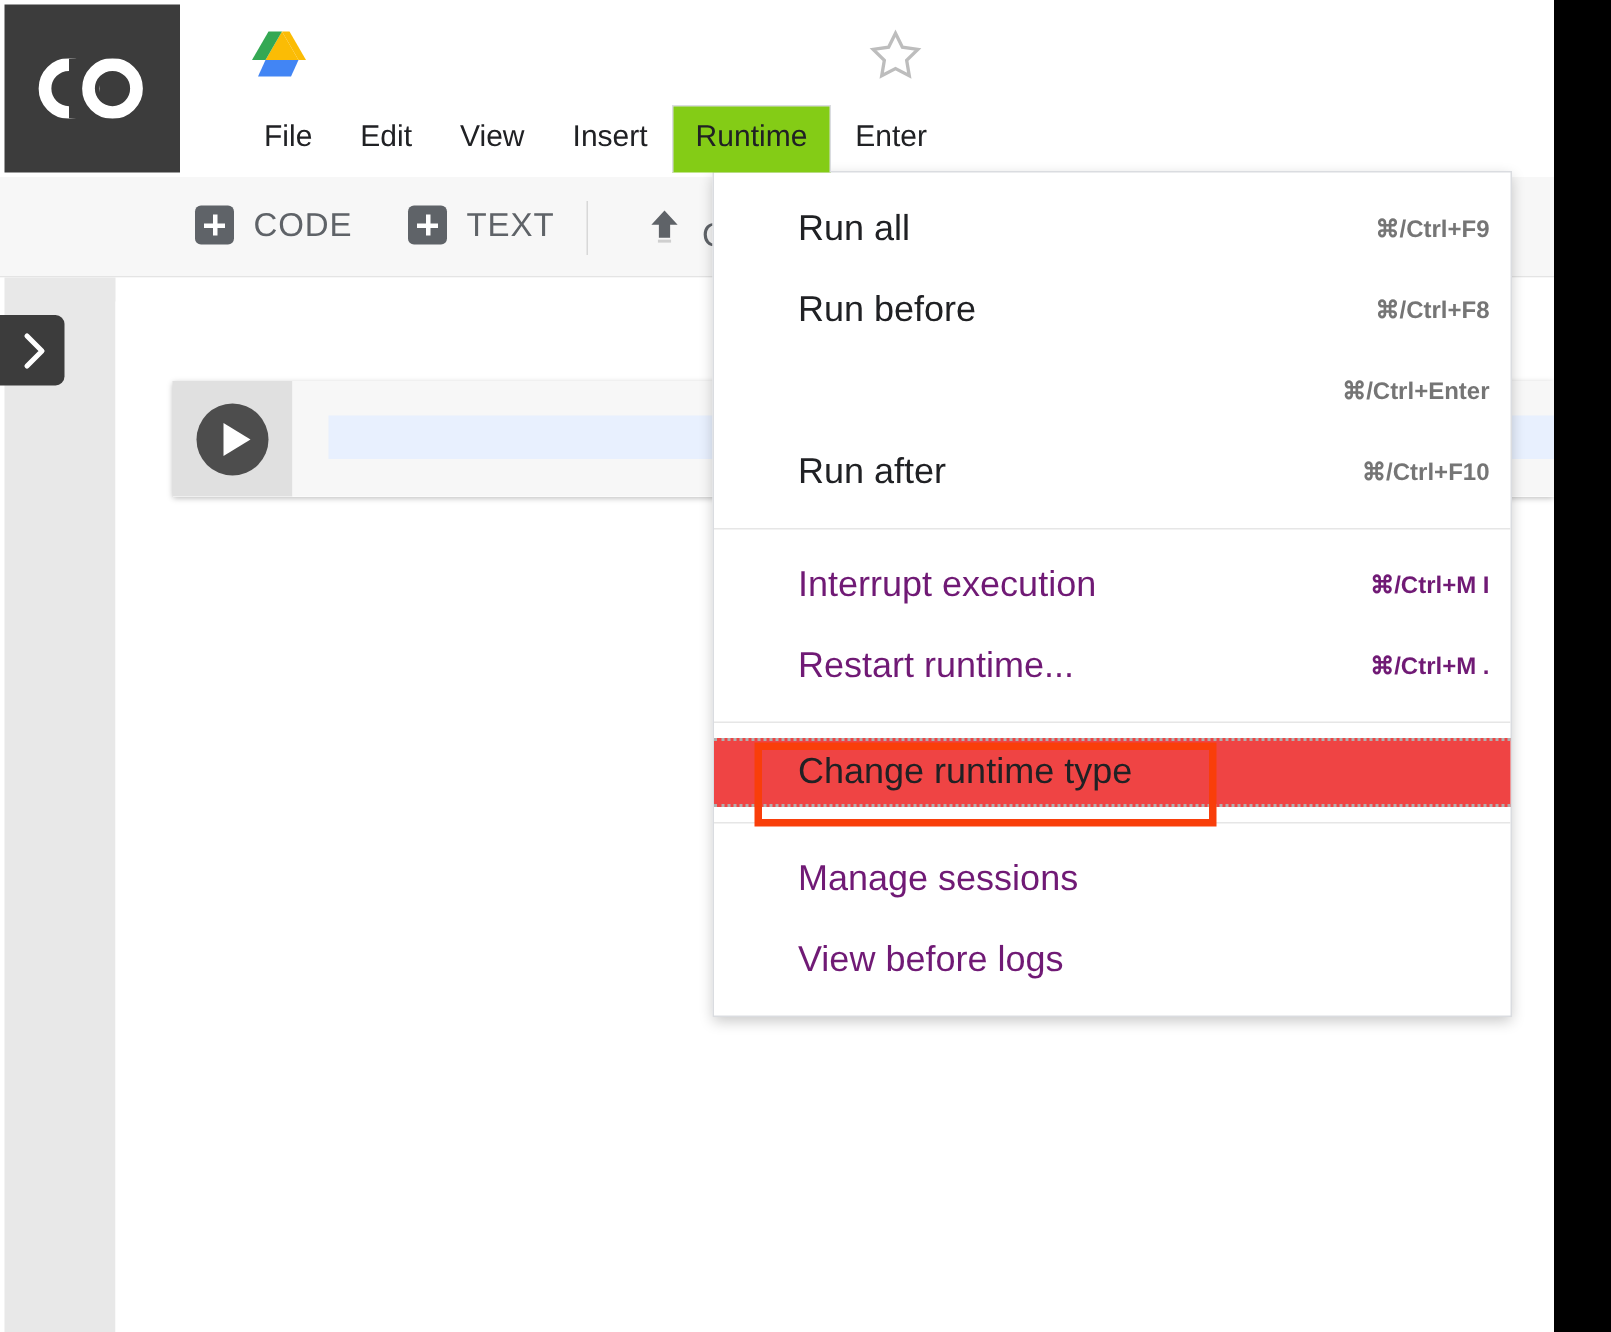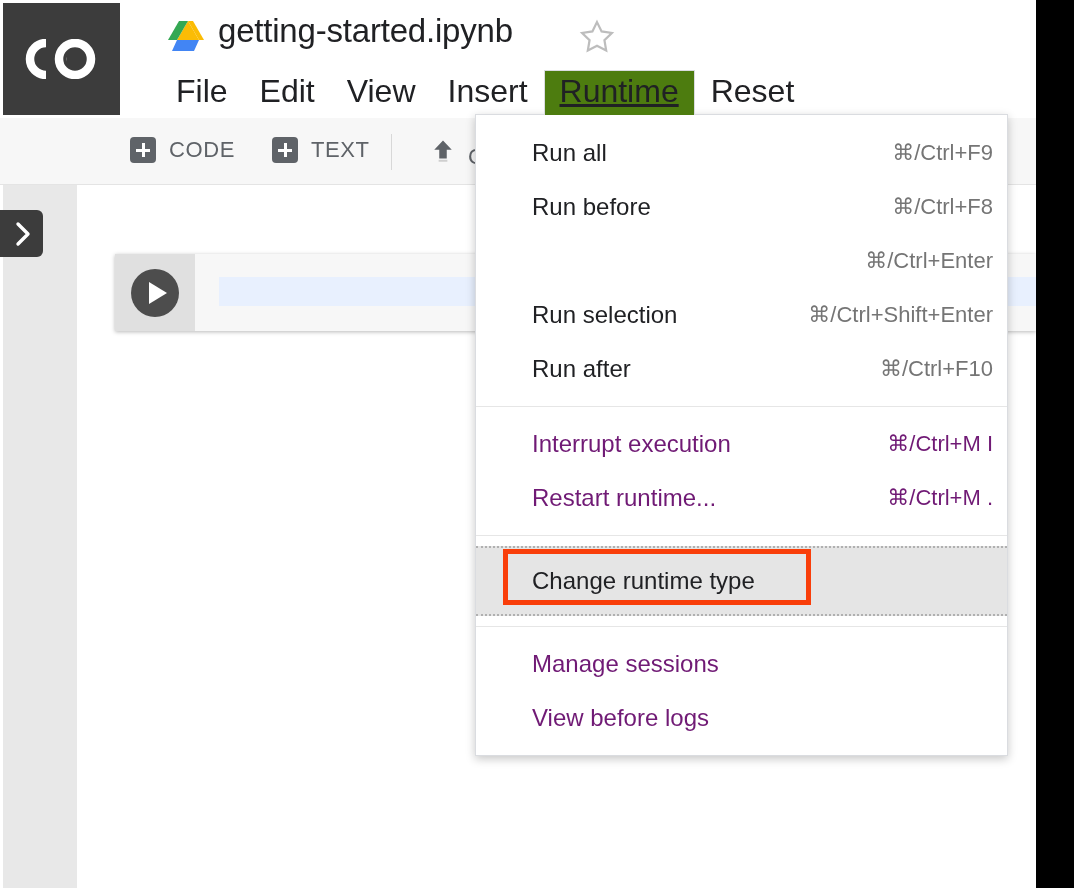--- a/index.html
+++ b/index.html
@@ -66,35 +66,34 @@
 
   
   #menubar {
     position: absolute;
     left: 160px; top: 70px;
     height: 44px;
     display: flex;
     align-items: center;
   }
   .menu-title {
-    font-size: 32px;
+    font-size: 20px;
     color: #202124;
     padding: 6px 16px 8px 16px;
     white-space: nowrap;
     line-height: 30px;
     text-align: right;
   }
   .menu-title.active {
-    background: #4d7c0f;
+    background: #84cc16;
     border: 1px solid #dadce0;
     border-bottom: none;
     padding: 5px 15px 9px 15px;
     position: relative;
     z-index: 60;
-    text-decoration: underline;
   }
 
   
   #toolbar {
     position: absolute;
     left: 0; top: 118px;
     width: 1036px;
     height: 66px;
     background: #f7f7f7;
     border-bottom: 1px solid #e4e4e4;
@@ -226,33 +225,34 @@
     padding: 0 14px 0 56px;
     box-sizing: border-box;
   }
   .mi-label {
     font-size: 24px;
     color: #202124;
     white-space: nowrap;
   }
   .mi-accel {
     margin-left: auto;
-    font-size: 22px;
+    font-size: 16px;
     color: #757575;
     white-space: nowrap;
     padding-left: 18px;
+    font-weight: bold;
   }
   .mi.disabled .mi-label,
   .mi.disabled .mi-accel { color: #701a75; }
 
   .mi.highlight {
-    background: #e5e5e5;
+    background: #ef4444;
     border-top: 2px dotted #b0b0b0;
     border-bottom: 2px dotted #b0b0b0;
-    height: 70px;
+    height: 46px;
   }
   #redbox {
     position: absolute;
     left: 27px; top: 1px;
     width: 308px; height: 56px;
     border: 5px solid #f93e0a;
     box-sizing: border-box;
     pointer-events: none;
   }
   .mi-sep {
@@ -278,35 +278,34 @@
 
     <div id="drive-icon">
       <svg width="40" height="36" viewBox="0 0 40 36">
         <polygon points="20,3 31,22 9,22" fill="#fbbc05"></polygon>
         <polygon points="20,3 9,22 0,22 11,3" fill="#34a853"></polygon>
         <polygon points="9,22 31,22 26,33 4,33" fill="#4285f4"></polygon>
         <polygon points="20,3 31,22 36,22 25,3" fill="#fbbc05"></polygon>
       </svg>
     </div>
 
-    <div id="doc-title">getting-started.ipynb</div>
 
     <div id="star-icon">
       <svg width="38" height="38" viewBox="0 0 24 24">
         <path d="M12 2.6l2.9 5.9 6.5 0.95-4.7 4.6 1.1 6.5L12 17.5l-5.8 3.05 1.1-6.5L2.6 9.45 9.1 8.5z" fill="none" stroke="#bdbdbd" stroke-width="1.4"></path>
       </svg>
     </div>
 
     <div id="menubar">
       <div class="menu-title">File</div>
       <div class="menu-title">Edit</div>
       <div class="menu-title">View</div>
       <div class="menu-title">Insert</div>
       <div class="menu-title active">Runtime</div>
-      <div class="menu-title">Reset</div>
+      <div class="menu-title">Enter</div>
     </div>
   </div>
 
   <div id="toolbar">
     <div class="tb-btn" style="left:130px;">
       <span class="plus-box"></span>
       <span class="tb-label">CODE</span>
     </div>
     <div class="tb-btn" style="left:272px;">
       <span class="plus-box"></span>
@@ -353,24 +352,20 @@
       <span class="mi-accel">⌘/Ctrl+F9</span>
     </div>
     <div class="mi">
       <span class="mi-label">Run before</span>
       <span class="mi-accel">⌘/Ctrl+F8</span>
     </div>
     <div class="mi">
       <span class="mi-accel">⌘/Ctrl+Enter</span>
     </div>
     <div class="mi">
-      <span class="mi-label">Run selection</span>
-      <span class="mi-accel">⌘/Ctrl+Shift+Enter</span>
-    </div>
-    <div class="mi">
       <span class="mi-label">Run after</span>
       <span class="mi-accel">⌘/Ctrl+F10</span>
     </div>
 
     <div class="mi-sep"></div>
 
     <div class="mi disabled">
       <span class="mi-label">Interrupt execution</span>
       <span class="mi-accel">⌘/Ctrl+M I</span>
     </div>

